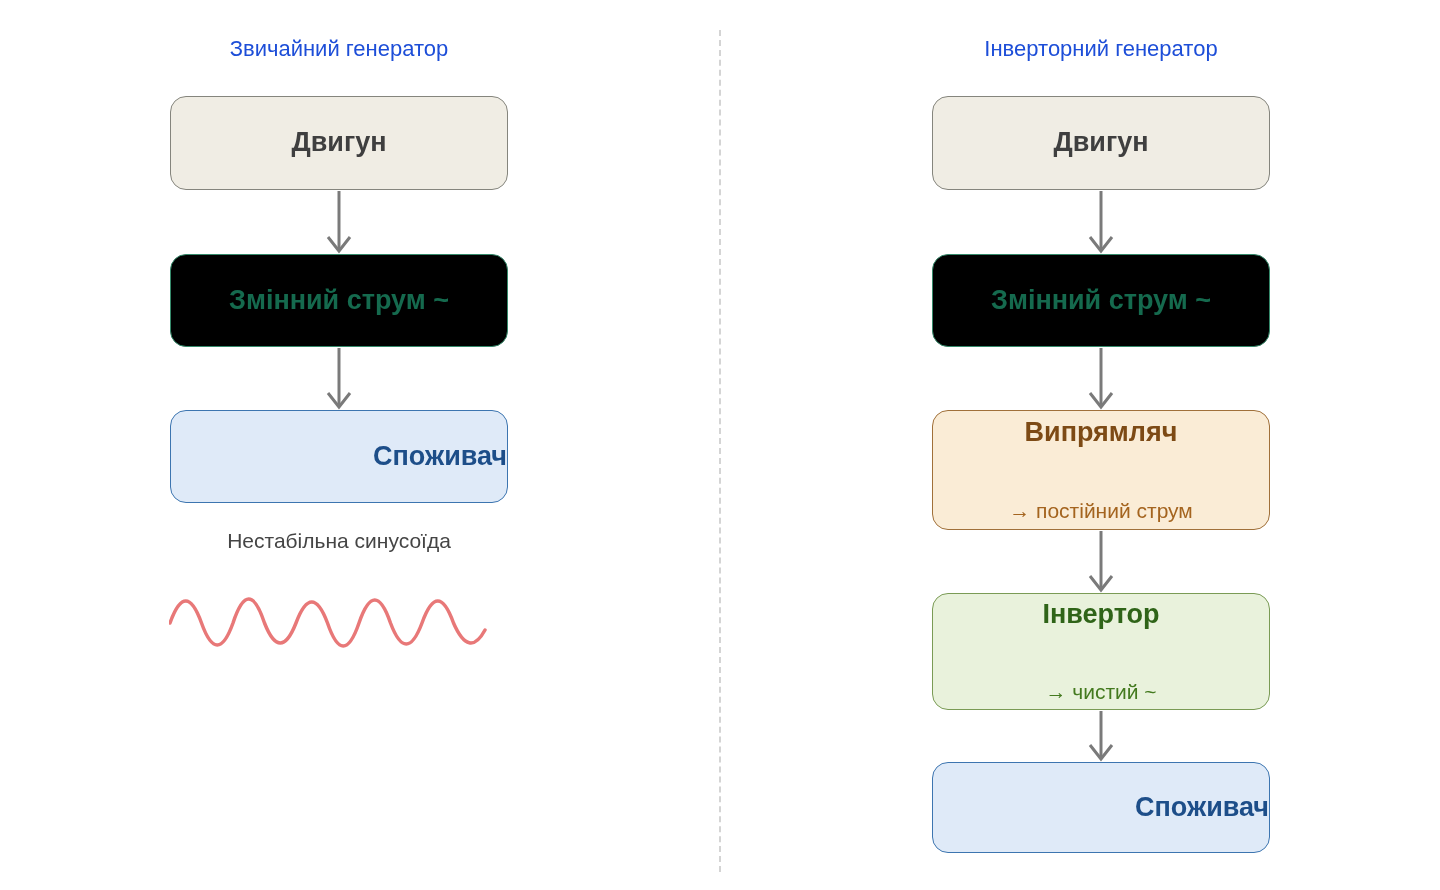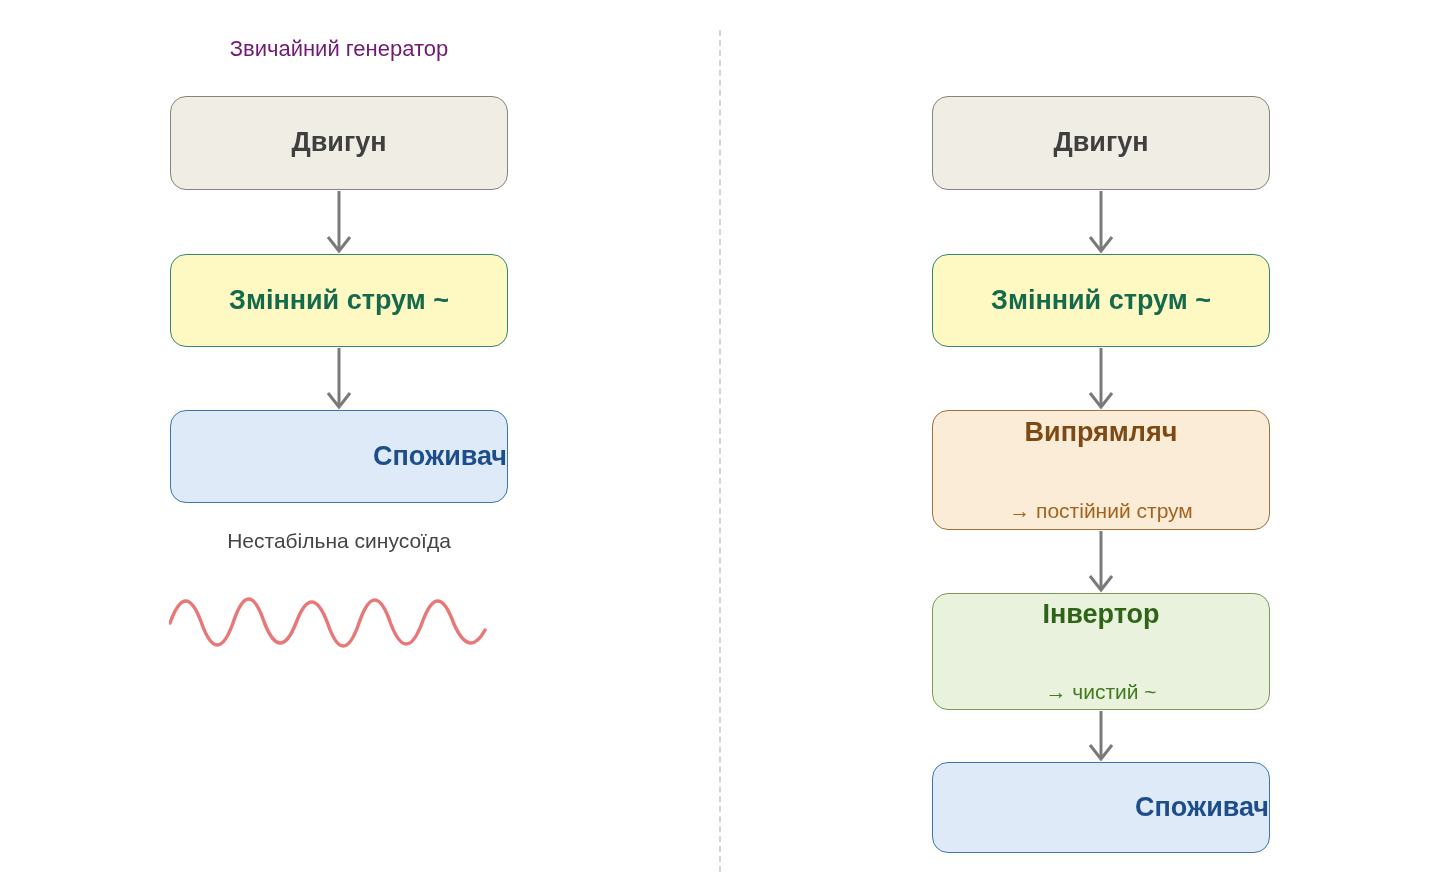--- a/index.html
+++ b/index.html
@@ -15,36 +15,36 @@
     left:719px;top:30px;bottom:18px;
     width:0;
     border-left:2px dashed #d4d4d4;
   }
   .column{position:absolute;top:0;width:338px;height:890px;}
   .column.left{left:170px;}
   .column.right{left:932px;}
   .col-title{
     position:absolute;top:36px;left:0;width:100%;
     margin:0;text-align:center;
-    font-size:22px;font-weight:400;color:#701a75;
+    font-size:22px;font-weight:400;color:#1d4ed8;
   }
   .box{
     position:absolute;left:0;width:338px;
     box-sizing:border-box;
     border-radius:16px;
     display:flex;flex-direction:column;
     align-items:center;justify-content:center;
     gap:9px;
   }
   .box-label{font-size:27px;font-weight:700;line-height:1.1;}
   .box-sublabel{font-size:21px;font-weight:400;line-height:1.1;margin-top:42px;}
 
   .engine   {background:#f0ede4;border:1.5px solid #85857d;}
   .engine   .box-label{color:#3f3f3f;}
-  .ac       {background:#fef9c3;border:1.5px solid #35896a;}
+  .ac       {background:#000000;border:1.5px solid #35896a;}
   .ac       .box-label{color:#156a4e;}
   .consumer {background:#dfeaf8;border:1.5px solid #3d75b0;align-items:flex-end;}
   .consumer .box-label{color:#1d4e89;}
   .rectifier{background:#faecd6;border:1.5px solid #a0703a;}
   .rectifier .box-label{color:#7d4a15;}
   .rectifier .box-sublabel{color:#a4641f;}
   .inverter {background:#e9f2dc;border:1.5px solid #7a9b55;}
   .inverter .box-label{color:#2f6418;}
   .inverter .box-sublabel{color:#447a1f;text-align:center;}
 
@@ -108,20 +108,21 @@
     </div>
 
     <div class="wave-caption">Нестабільна синусоїда</div>
 
     <svg class="wave" width="322" height="62" viewBox="0 0 322 62">
       <path d="M1,31 Q16.75,-13 32.5,31 Q48.25,75 64,31 Q79.75,-17 95.5,31 Q111.25,71 127,31 Q142.75,-11 158.5,31 Q174.25,77 190,31 Q205.75,-15 221.5,31 Q237.25,73 253,31 Q268.75,-13 284.5,31 Q300.25,67 316,38" fill="none" stroke="#e87878" stroke-width="3.5" stroke-linecap="round"></path>
     </svg>
   </section>
 
   <section class="column right">
+    <h2 class="col-title">Інверторний генератор</h2>
 
     <div class="box engine r-b1">
       <span class="box-label">Двигун</span>
     </div>
 
     <svg class="arrow r-a1" width="30" height="64" viewBox="0 0 30 64">
       <line x1="15" y1="0" x2="15" y2="58" stroke="#7a7a7a" stroke-width="3"></line>
       <polyline points="4,46 15,60 26,46" fill="none" stroke="#7a7a7a" stroke-width="3"></polyline>
     </svg>
 

